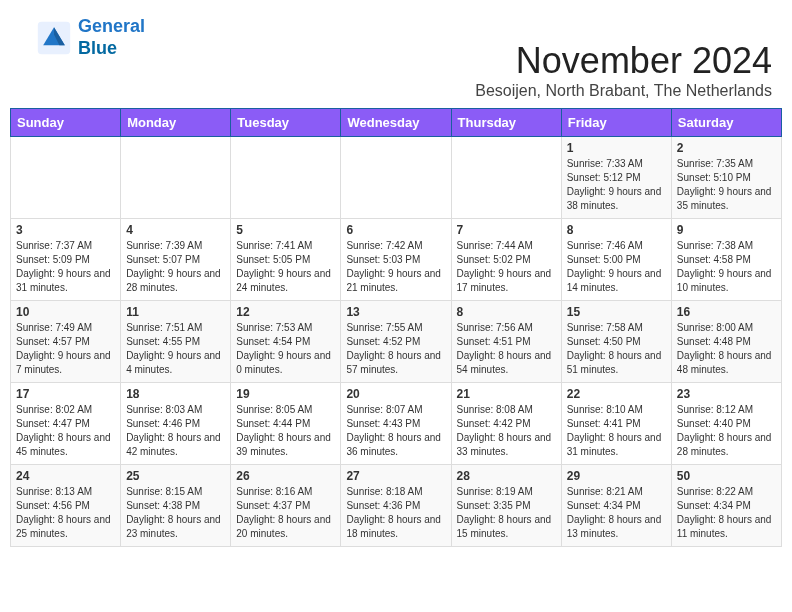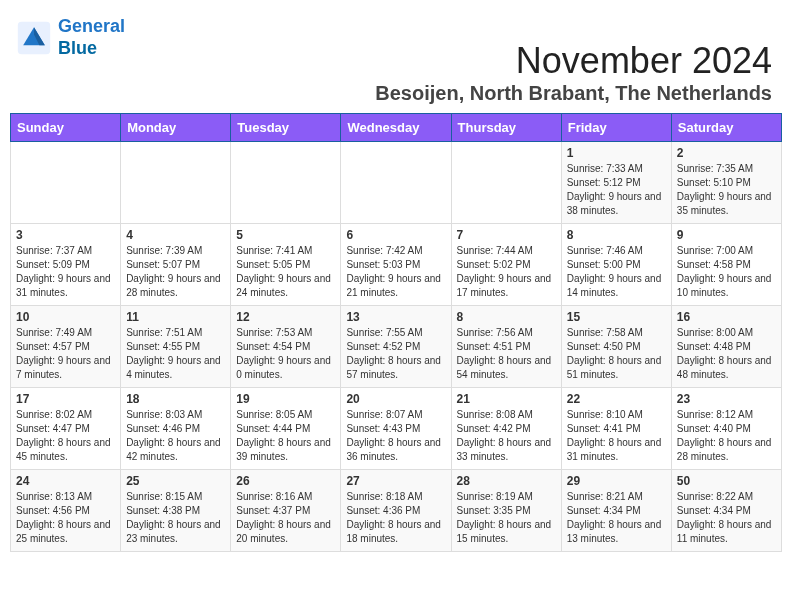--- a/index.html
+++ b/index.html
@@ -7,21 +7,21 @@
       font-family: Arial, sans-serif;
       background: #fff;
       width: 792px;
       min-height: 612px;
       overflow: hidden;
     }
     .header {
       display: flex;
       align-items: flex-start;
       justify-content: space-between;
-      padding: 16px 20px 8px 16px;
+      padding: 16px 20px 8px 36px;
     }
     .logo {
       display: flex;
       align-items: center;
       gap: 6px;
     }
     .logo-text {
       font-size: 18px;
       font-weight: bold;
       color: #000;
@@ -37,23 +37,22 @@
     .title-block {
       text-align: right;
       margin-top: 24px;
     }
     .month-title {
       font-size: 36px;
       font-weight: normal;
       color: #222;
     }
     .subtitle {
-      font-size: 20px;
+      font-size: 16px;
       color: #444;
-      font-weight: bold;
     }
     .calendar-container {
       padding: 0 10px 10px 10px;
     }
     table {
       width: 100%;
       border-collapse: collapse;
       table-layout: fixed;
     }
     thead tr th {
@@ -178,21 +177,21 @@
 Daylight: 9 hours and 17 minutes.</div>
           </td>
           <td>
             <span class="day-num">8</span>
             <div class="cell-text">Sunrise: 7:46 AM
 Sunset: 5:00 PM
 Daylight: 9 hours and 14 minutes.</div>
           </td>
           <td>
             <span class="day-num">9</span>
-            <div class="cell-text">Sunrise: 7:00 AM
+            <div class="cell-text">Sunrise: 7:38 AM
 Sunset: 4:58 PM
 Daylight: 9 hours and 10 minutes.</div>
           </td>
         </tr>
         <tr>
           <td>
             <span class="day-num">10</span>
             <div class="cell-text">Sunrise: 7:49 AM
 Sunset: 4:57 PM
 Daylight: 9 hours and 7 minutes.</div>

